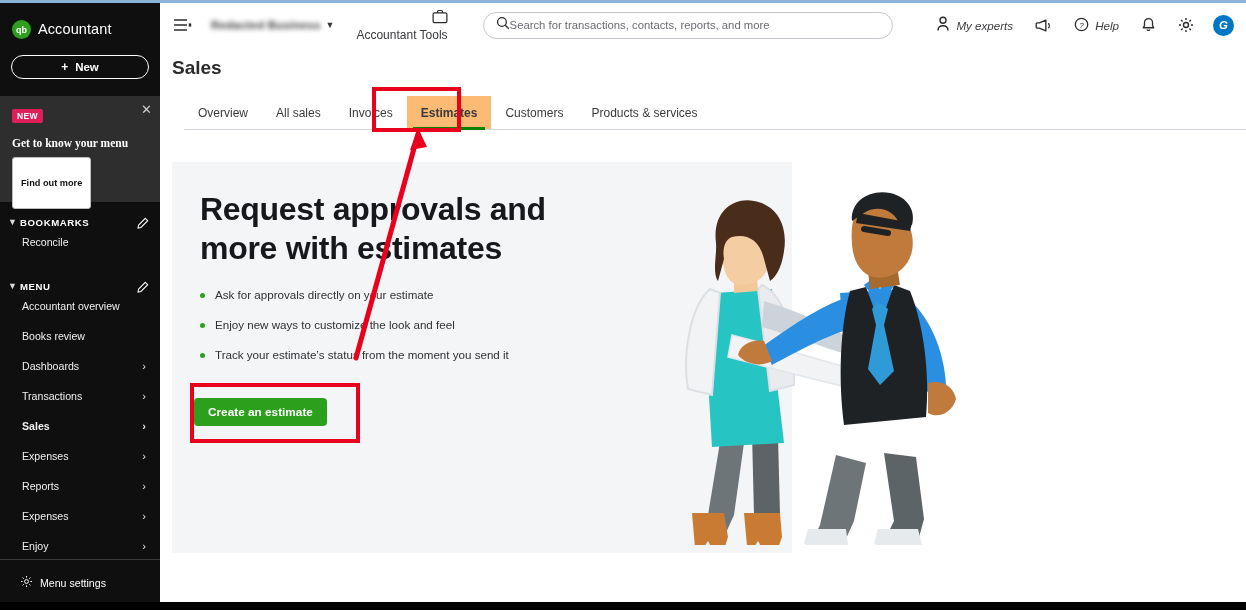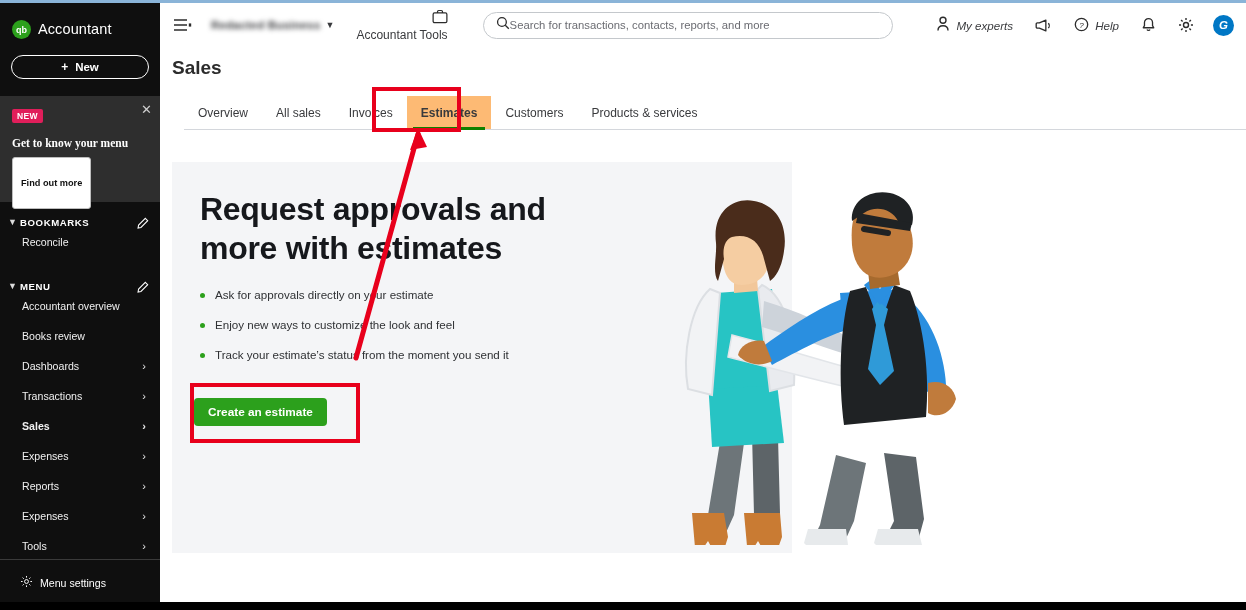--- a/index.html
+++ b/index.html
@@ -279,21 +279,21 @@
     </div>
     <div class="nav-item">
       <span class="lbl">Reports</span>
       <span class="arrow">›</span>
     </div>
     <div class="nav-item">
       <span class="lbl">Expenses</span>
       <span class="arrow">›</span>
     </div>
     <div class="nav-item">
-      <span class="lbl">Tools</span>
+      <span class="lbl">Enjoy</span>
       <span class="arrow">›</span>
     </div>
 
     <div class="menu-settings">
       <span>
         <svg width="13" height="13" viewBox="0 0 16 16">
             <circle cx="8" cy="8" r="2.4" fill="none" stroke="#fff" stroke-width="1.2"></circle>
             <path d="M8 1.2v2M8 12.8v2M1.2 8h2M12.8 8h2M3.2 3.2l1.4 1.4M11.4 11.4l1.4 1.4M12.8 3.2l-1.4 1.4M4.6 11.4l-1.4 1.4" stroke="#fff" stroke-width="1.2"></path>
           </svg>
       </span>

